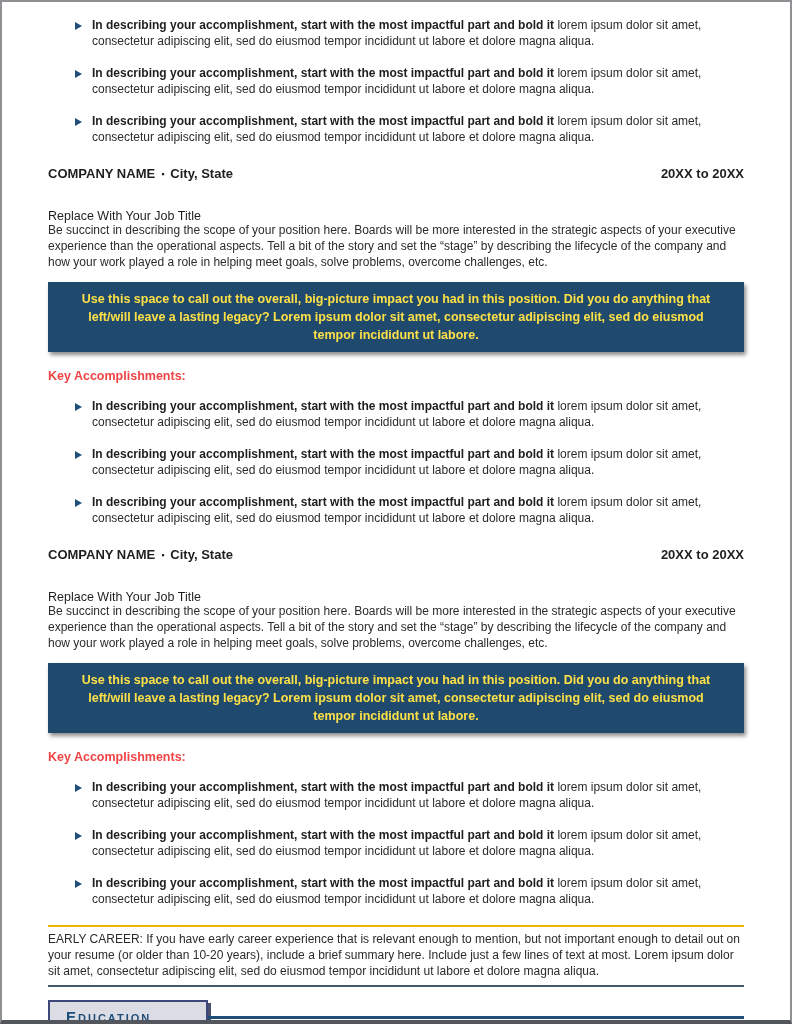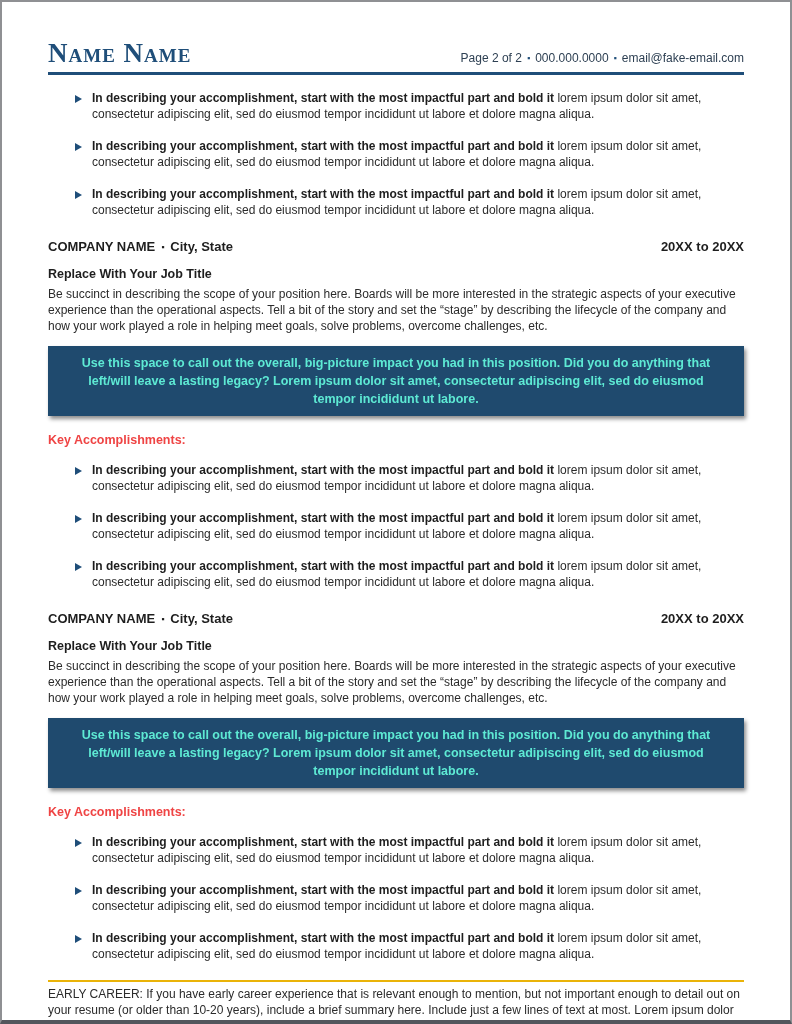--- a/index.html
+++ b/index.html
@@ -45,27 +45,27 @@
   .btext { font-size: 12px; line-height: 1.33; }
   .btext b { color: #1e1e1e; }
 
   
   .co-row {
     display: flex; justify-content: space-between; align-items: baseline;
     margin-top: 20px;
     font-size: 13px; font-weight: bold; color: #1e1e1e;
   }
   .co-sq { font-size: 9px; margin: 0 6px; vertical-align: 1px; }
-  .job-title { font-size: 12.5px; font-weight: bold; color: #1e1e1e; margin-top: 13px; }
-  .desc { font-size: 12px; line-height: 1.33; margin-top: 6px; }
+  .job-title { font-size: 12.5px; font-weight: normal; color: #1e1e1e; margin-top: 28px; }
+  .desc { font-size: 12px; line-height: 1.33; }
 
   .callout {
     margin-top: 11px;
     background: #1F4A6E;
-    color: #5eead4;
+    color: #fde047;
     font-weight: bold; font-size: 12.5px; line-height: 1.45;
     text-align: center;
     padding: 8px 24px;
     box-shadow: 2px 3px 4px rgba(0,0,0,0.45);
   }
 
   .key-label { margin-top: 17px; font-size: 12.5px; font-weight: bold; color: #ef4444; }
   .key-bullets { margin-top: 8px !important; }
 
   
@@ -93,24 +93,20 @@
     color: #1F4E79;
   }
   .edu-line { flex: 1; height: 3px; background: #1F4E79; }
 </style>
 </head>
 <body>
 
 <div class="page">
   <div class="content">
 
-    <header class="hdr-row">
-      <h1 class="name">Name Name</h1>
-      <div class="contact"><span>Page 2 of 2</span><span class="sq">▪</span><span>000.000.0000</span><span class="sq">▪</span><span>email@fake-email.com</span></div>
-    </header>
 
     <ul class="bullets">
       <li>
         <span class="tri"></span>
         <span class="btext"><b>In describing your accomplishment, start with the most impactful part and bold it</b><span> lorem ipsum dolor sit amet, consectetur adipiscing elit, sed do eiusmod tempor incididunt ut labore et dolore magna aliqua.</span></span>
       </li>
       <li>
         <span class="tri"></span>
         <span class="btext"><b>In describing your accomplishment, start with the most impactful part and bold it</b><span> lorem ipsum dolor sit amet, consectetur adipiscing elit, sed do eiusmod tempor incididunt ut labore et dolore magna aliqua.</span></span>
       </li>

